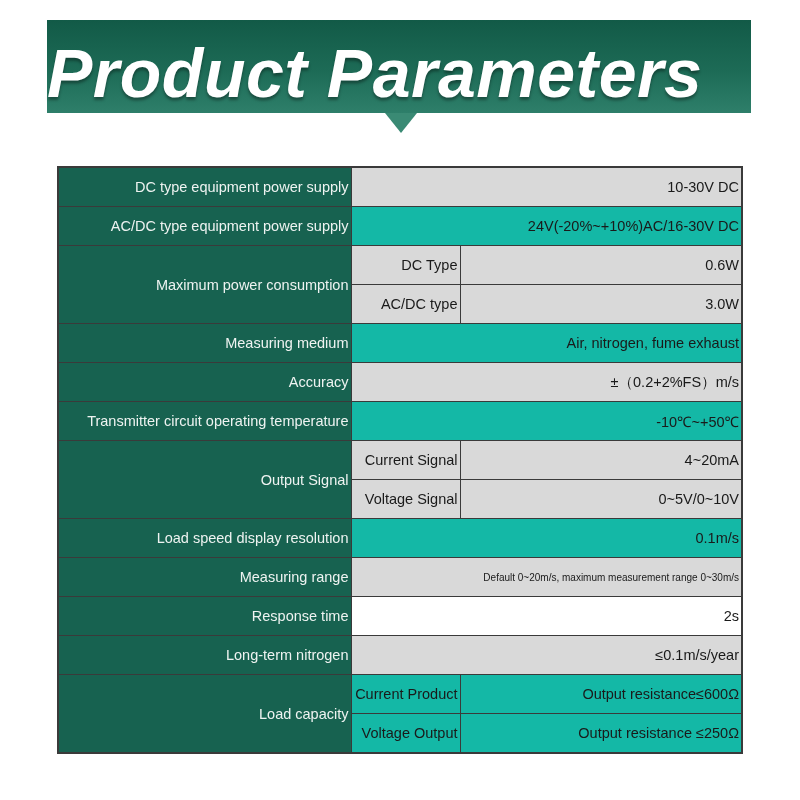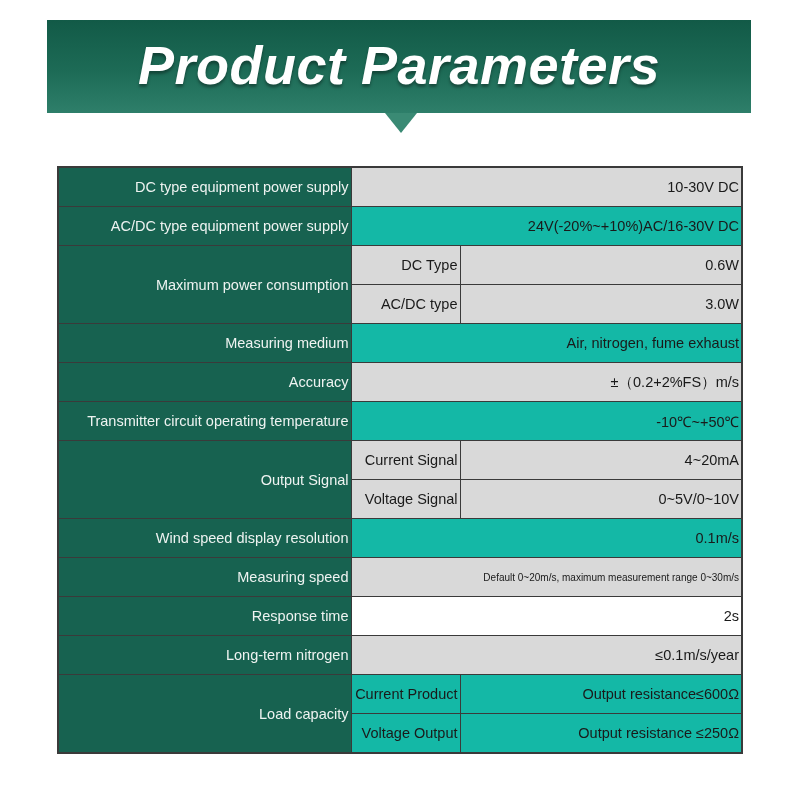--- a/index.html
+++ b/index.html
@@ -10,22 +10,22 @@
   .banner {
     position: absolute; left: 47px; top: 20px; width: 704px; height: 93px;
     background: linear-gradient(180deg, #125a47 0%, #1d6b56 55%, #2e7f6a 100%);
   }
   .banner-pointer {
     position: absolute; left: 385px; top: 113px; width: 0; height: 0;
     border-left: 16px solid transparent; border-right: 16px solid transparent;
     border-top: 20px solid #3a8a74;
   }
   .banner-title {
-    position: absolute; left: 0; right: 0; top: 14px; text-align: center;
-    color: #ffffff; font-size: 54px; font-weight: bold; font-style: italic;
+    position: absolute; left: 0; right: 0; top: 14px; text-align: left;
+    color: #ffffff; font-size: 68px; font-weight: bold; font-style: italic;
     letter-spacing: 0.5px;
     text-shadow: 0 3px 3px rgba(0,0,0,0.35);
   }
   table.params {
     position: absolute; left: 57px; top: 166px; width: 684px;
     border-collapse: collapse; table-layout: fixed;
     border: 2px solid #3a3a3a;
   }
   table.params td {
     border: 1.5px solid #3a3a3a; height: 38px; padding: 0 2px;
@@ -87,25 +87,25 @@
     <tr>
       <td class="lbl" rowspan="2">Output Signal</td>
       <td class="g">Current Signal</td>
       <td class="g">4~20mA</td>
     </tr>
     <tr>
       <td class="g">Voltage Signal</td>
       <td class="g">0~5V/0~10V</td>
     </tr>
     <tr>
-      <td class="lbl">Wind speed display resolution</td>
+      <td class="lbl">Load speed display resolution</td>
       <td class="w" colspan="2">0.1m/s</td>
     </tr>
     <tr>
-      <td class="lbl">Measuring speed</td>
+      <td class="lbl">Measuring range</td>
       <td class="g" colspan="2" style="font-size:10px">Default 0~20m/s, maximum measurement range 0~30m/s</td>
     </tr>
     <tr>
       <td class="lbl">Response time</td>
       <td class="ww" colspan="2">2s</td>
     </tr>
     <tr>
       <td class="lbl">Long-term nitrogen</td>
       <td class="g" colspan="2">≤0.1m/s/year</td>
     </tr>

